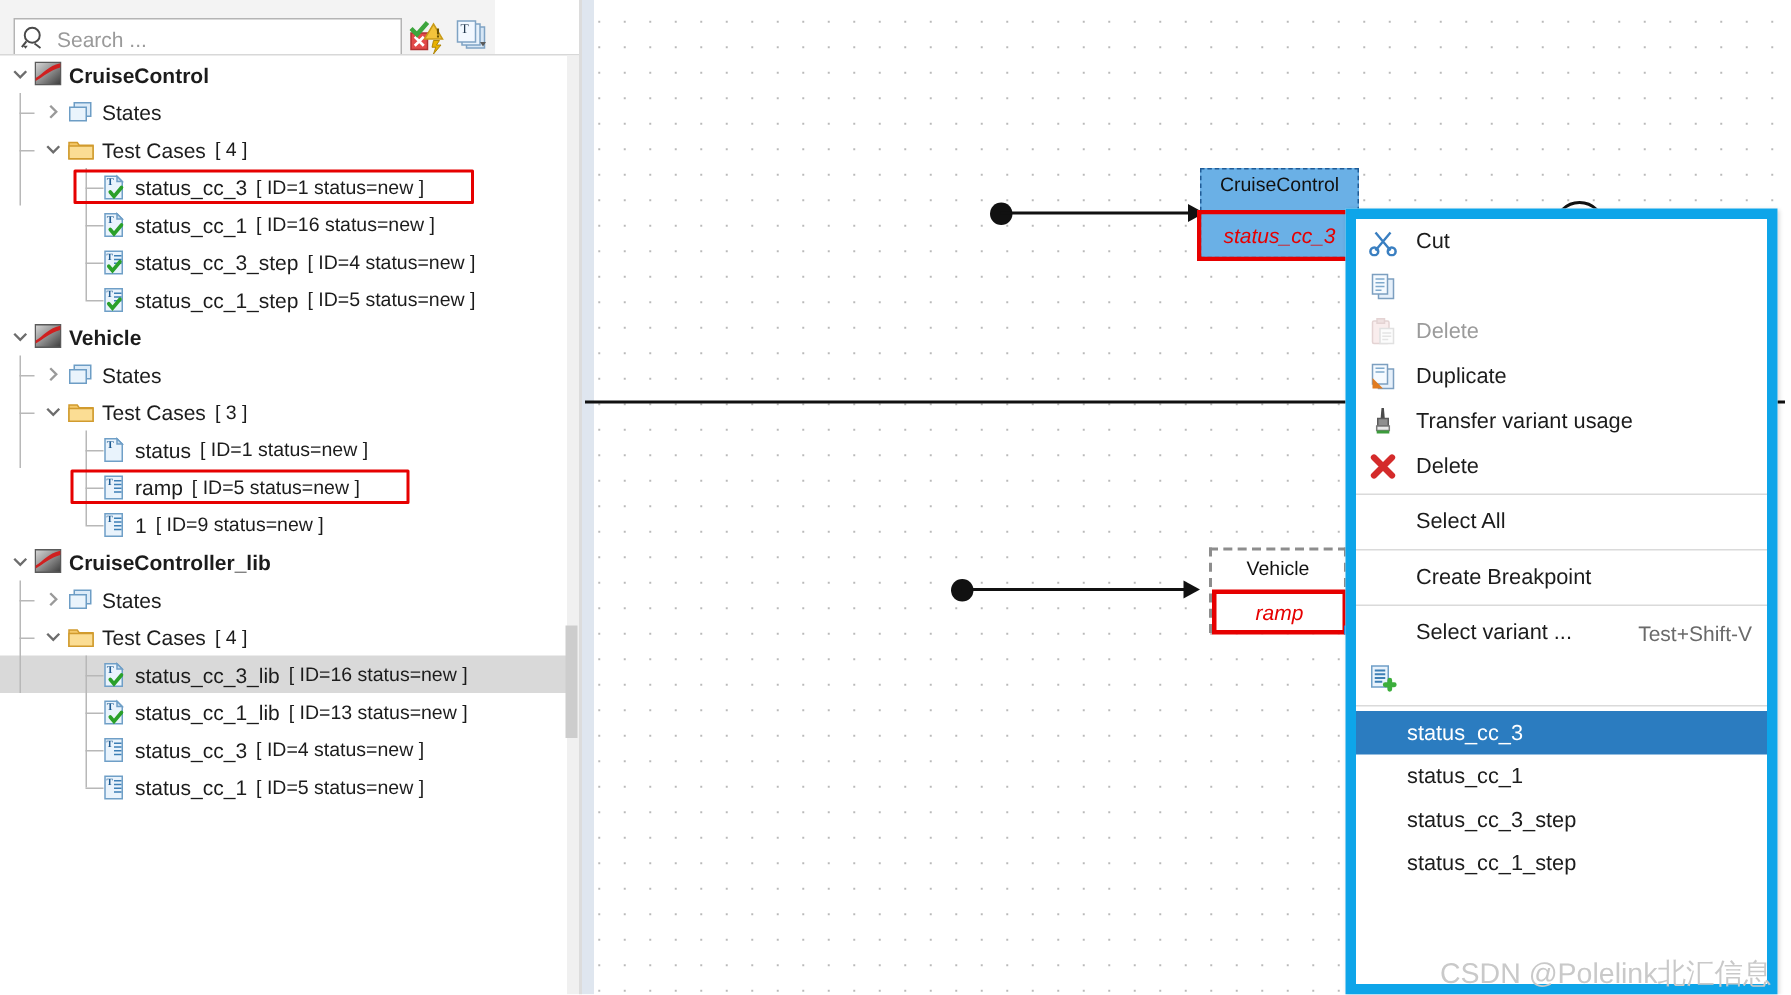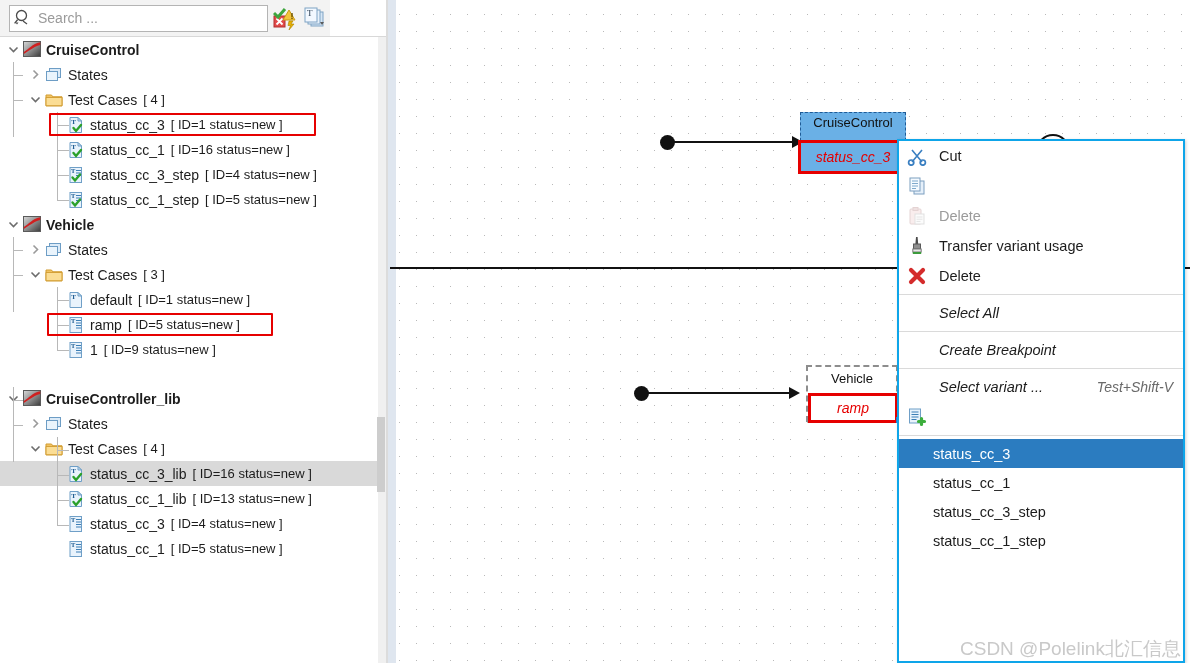--- a/index.html
+++ b/index.html
@@ -12,21 +12,21 @@
   }
   #app { position: relative; width: 1194px; height: 663px; }
 
   
   #left-panel {
     position: absolute; left: 0; top: 0; width: 387px; height: 663px;
     background: #ffffff; overflow: hidden;
   }
   #search-bar {
     position: absolute; left: 0; top: 0; width: 330px; height: 36px;
-    background: #f3f3f3; display: flex; align-items: center; padding: 12px 4px;
+    background: #f3f3f3; display: flex; align-items: flex-start; padding: 12px 4px;
   }
   #search-input-wrap {
     width: 302px; height: 27px; margin-left: 5px;
     background: #ffffff; border: 1px solid #b4b4b4;
     display: flex; align-items: center; padding-left: 3px;
   }
   .search-glass { width: 20px; height: 20px; flex: 0 0 20px; position: relative; }
   .search-glass svg { display:block; }
   #search-text {
     font-size: 14px; color: #9a9a9a; padding-left: 5px;
@@ -130,35 +130,35 @@
     position: absolute; width: 6px; height: 6px; background: #2f7fd0;
   }
   .circle-arc {
     position: absolute; width: 34px; height: 34px;
     border: 2px solid #111111; border-radius: 50%;
   }
 
   
   #ctx-menu {
     position: absolute; left: 897px; top: 139px; width: 288px; height: 524px;
-    background: #ffffff; border: 2px solid #0ea5e9;
+    background: #ffffff; border: 7px solid #0ea5e9;
     font-size: 14.5px; color: #1c1c1c; overflow: hidden;
     box-shadow: 1px 1px 3px rgba(0,0,0,0.18);
   }
   .mi {
     height: 30px; display: flex; align-items: center; padding-left: 8px;
     position: relative; white-space: nowrap;
   }
   .mi .micon { width: 22px; height: 20px; flex: 0 0 22px; margin-right: 10px; position: relative; }
   .mi .mlabel { flex: 1 1 auto; }
   .mi.disabled .mlabel { color: #9b9b9b; }
   .mi .mshort { color: #6a6a6a; font-size: 14px; padding-right: 10px; }
   .mi.sel { background: #2b7cc0; color: #ffffff; }
   .msep { height: 1px; background: #dadada; margin: 3px 0 3px 0; }
-  .mi.noicon { padding-left: 40px; font-style: italic; }
+  .mi.noicon { padding-left: 40px; }
   .mi.variant { padding-left: 34px; height: 29px; }
 
   #watermark {
     position: absolute; left: 960px; top: 636px;
     font-size: 19px; color: #c9c9c9;
     font-family: "Liberation Sans", sans-serif;
     white-space: nowrap; pointer-events: none;
   }
 </style>
 </head>
@@ -335,21 +335,21 @@
           <span class="node-label">Test Cases</span>
           <span class="node-meta">[ 3 ]</span>
         </div>
         <div class="tree-row" style="padding-left: 51px;">
           <span class="twisty"></span>
           <span class="node-icon"><svg width="18" height="18" viewBox="0 0 18 18">
               <path d="M3 1.5 h8 l3.5 3.5 v11.5 H3 Z" fill="#e9f3fc" stroke="#6f9fc7"></path>
               <path d="M11 1.5 v3.5 h3.5 Z" fill="#c9ddee" stroke="#6f9fc7"></path>
               <text x="4.2" y="7.5" font-size="7" font-family="Liberation Serif, serif" fill="#1e5b91" font-weight="bold">T</text>
             </svg></span>
-          <span class="node-label">default</span>
+          <span class="node-label">status</span>
           <span class="node-meta">[ ID=1 status=new ]</span>
         </div>
         <div class="tree-row" style="padding-left: 51px;">
           <span class="twisty"></span>
           <span class="node-icon"><svg width="18" height="18" viewBox="0 0 18 18">
               <rect x="3" y="1.5" width="11.5" height="15" fill="#e9f3fc" stroke="#6f9fc7"></rect>
               <text x="4" y="7" font-size="6.4" font-family="Liberation Serif, serif" fill="#1e5b91" font-weight="bold">T</text>
               <path d="M9 4.5 h5 M9 7 h5 M9 9.5 h5 M9 12 h5" stroke="#3d7fb5" stroke-width="1.1"></path>
             </svg></span>
           <span class="node-label">ramp</span>
@@ -358,21 +358,21 @@
         <div class="tree-row" style="padding-left: 51px;">
           <span class="twisty"></span>
           <span class="node-icon"><svg width="18" height="18" viewBox="0 0 18 18">
               <rect x="3" y="1.5" width="11.5" height="15" fill="#e9f3fc" stroke="#6f9fc7"></rect>
               <text x="4" y="7" font-size="6.4" font-family="Liberation Serif, serif" fill="#1e5b91" font-weight="bold">T</text>
               <path d="M9 4.5 h5 M9 7 h5 M9 9.5 h5 M9 12 h5" stroke="#3d7fb5" stroke-width="1.1"></path>
             </svg></span>
           <span class="node-label">1</span>
           <span class="node-meta">[ ID=9 status=new ]</span>
         </div>
-        <div class="tree-row" style="padding-left: 7px; margin-top: 24px;">
+        <div class="tree-row" style="padding-left: 7px;">
           <span class="twisty">
             <svg width="13" height="13" viewBox="0 0 13 13">
               <path d="M2.5 4.5 L6.5 8.5 L10.5 4.5" fill="none" stroke="#6d6d6d" stroke-width="1.6"></path>
             </svg>
           </span>
           <span class="node-icon"><svg width="18" height="16" viewBox="0 0 18 16">
               <defs>
                 <linearGradient id="mg" x1="0" y1="0" x2="1" y2="1">
                   <stop offset="0" stop-color="#d8d8d8"></stop>
                   <stop offset="0.5" stop-color="#8f8f8f"></stop>
@@ -536,20 +536,29 @@
         <span class="micon" style="opacity: 0.45;"><svg width="20" height="20" viewBox="0 0 20 20">
             <rect x="3" y="3" width="11" height="15" rx="1" fill="#f3d9d9" stroke="#c4a0a0"></rect>
             <rect x="6" y="1.5" width="5" height="3" fill="#ddbdbd" stroke="#c4a0a0"></rect>
             <rect x="8" y="8" width="9" height="10" fill="#fafafa" stroke="#bdbdbd"></rect>
             <path d="M9.5 11 h6 M9.5 13.2 h6 M9.5 15.4 h4" stroke="#c4c4c4" stroke-width="1"></path>
           </svg></span>
         <span class="mlabel">Delete</span>
       </div>
       <div class="mi">
         <span class="micon"><svg width="20" height="20" viewBox="0 0 20 20">
+            <rect x="7" y="5" width="10" height="13" fill="#e6f0fa" stroke="#7c9fc0"></rect>
+            <rect x="3" y="2" width="10" height="13" fill="#f5faff" stroke="#7c9fc0"></rect>
+            <path d="M5 4.5 h6 M5 7 h6" stroke="#7fa9cc" stroke-width="1"></path>
+            <path d="M3 18 l0 -7 l7 7 z" fill="#e07b20"></path>
+          </svg></span>
+        <span class="mlabel">Duplicate</span>
+      </div>
+      <div class="mi">
+        <span class="micon"><svg width="20" height="20" viewBox="0 0 20 20">
             <path d="M9 1 l1.6 0 l0.6 7 l-2.8 0 z" fill="#4a4a4a"></path>
             <rect x="6.5" y="8" width="7" height="5" fill="#8f8f8f" stroke="#5a5a5a"></rect>
             <rect x="5.8" y="13" width="8.4" height="3" fill="#e9e9e9" stroke="#7a7a7a"></rect>
             <rect x="5.8" y="16" width="8.4" height="2" fill="#3c9b3c"></rect>
           </svg></span>
         <span class="mlabel">Transfer variant usage</span>
       </div>
       <div class="mi">
         <span class="micon"><svg width="20" height="20" viewBox="0 0 20 20">
             <path d="M4 4 L16 16 M16 4 L4 16" stroke="#d42b2b" stroke-width="4.2" stroke-linecap="round"></path>

